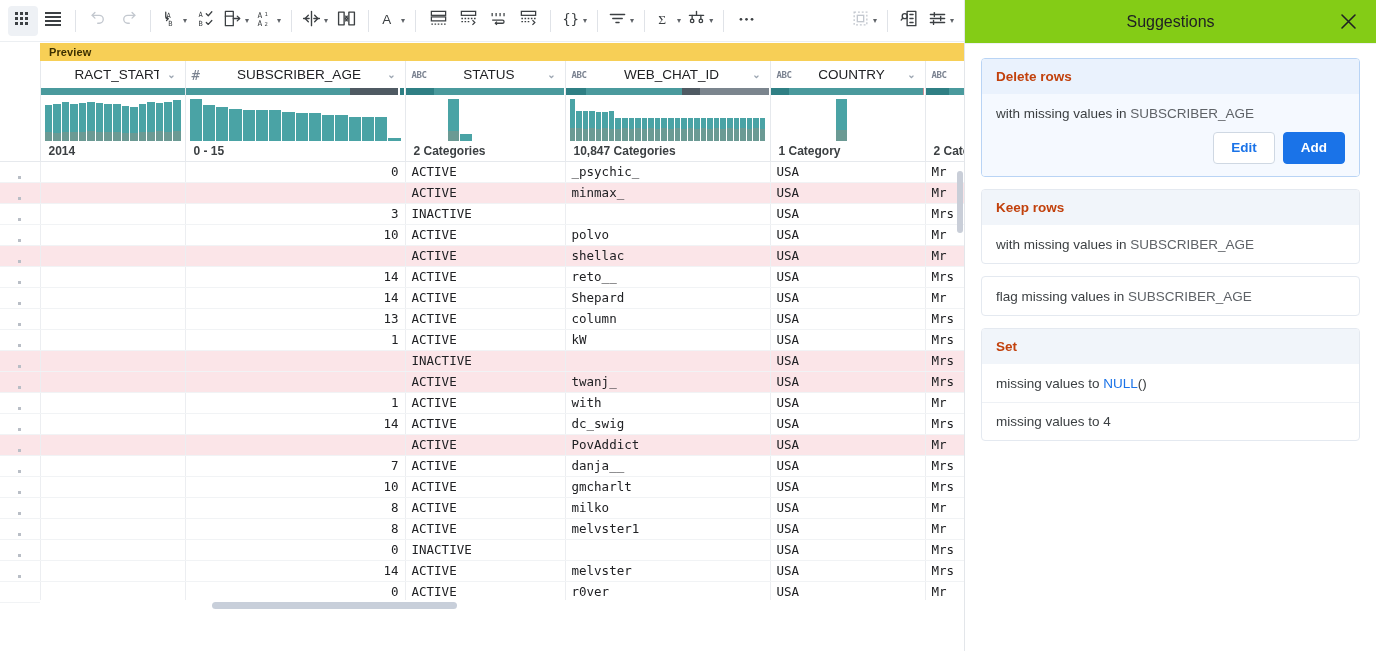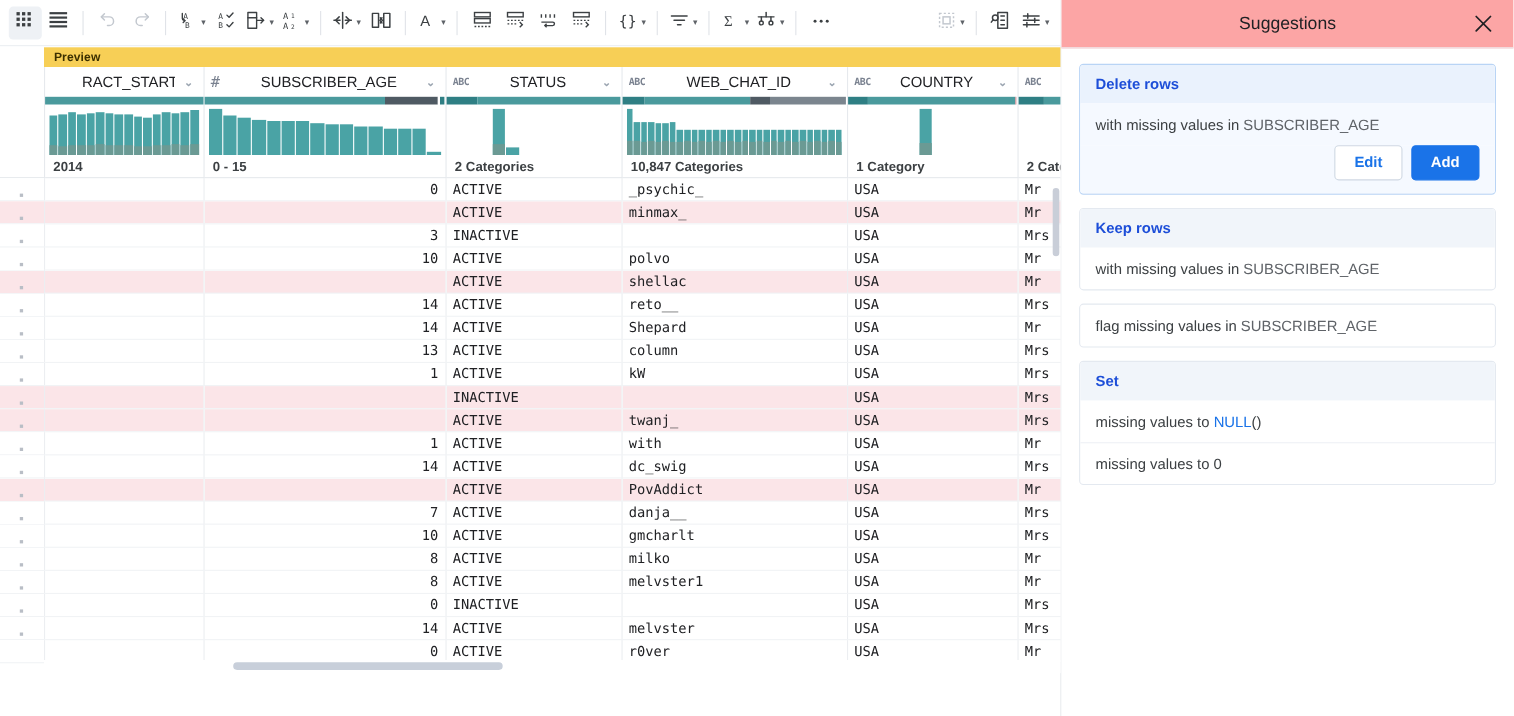--- a/index.html
+++ b/index.html
@@ -188,38 +188,38 @@
   #footer .rows-label { color: #4a5560; }
 
   
   #right-pane {
     width: 411px; height: 651px;
     background: #ffffff;
     position: relative;
   }
   #sug-header {
     height: 44px; display: flex; align-items: center; justify-content: center;
-    position: relative; background: #fca5a5;
+    position: relative; background: #84cc16;
     border-bottom: 1px solid #eef1f5;
   }
   #sug-title { font-size: 16px; color: #202124; }
   #sug-close {
     position: absolute; right: 16px; top: 50%; transform: translateY(-50%);
     width: 24px; height: 24px; display:flex; align-items:center; justify-content:center;
     cursor: pointer; color: #202124;
   }
   #sug-list { padding: 14px 16px 0 16px; display:flex; flex-direction: column; gap: 12px; }
   .sug-card {
     border: 1px solid #e4e9f0; border-radius: 4px; overflow: hidden;
     background: #fff;
   }
   .sug-card.highlight { border-color: #b9d4f5; }
   .sug-card-head {
     background: #f1f5fa; padding: 10px 14px;
-    font-size: 13.5px; font-weight: 700; color: #1d4ed8;
+    font-size: 13.5px; font-weight: 700; color: #c2410c;
   }
   .sug-card.highlight .sug-card-head { background: #eaf2fd; }
   .sug-card.highlight .sug-row { background: #f5f9ff; }
   .sug-row {
     padding: 11px 14px; font-size: 13.5px; color: #3c4043;
     border-top: 1px solid transparent;
   }
   .sug-row + .sug-row { border-top: 1px solid #eef1f5; }
   .sug-row .dim { color: #5f6368; }
   .sug-row .nullfn { color: #1a73e8; }
@@ -1131,18 +1131,18 @@
         <div class="sug-card">
           <div class="sug-card-head">Keep rows</div>
           <div class="sug-row">with missing values in <span class="dim">SUBSCRIBER_AGE</span></div>
         </div>
         <div class="sug-card">
           <div class="sug-row">flag missing values in <span class="dim">SUBSCRIBER_AGE</span></div>
         </div>
         <div class="sug-card">
           <div class="sug-card-head">Set</div>
           <div class="sug-row">missing values to <span class="nullfn">NULL</span>()</div>
-          <div class="sug-row">missing values to 0</div>
+          <div class="sug-row">missing values to 4</div>
         </div>
       </div>
   </div>
 
 </div>
 
 </body></html>

